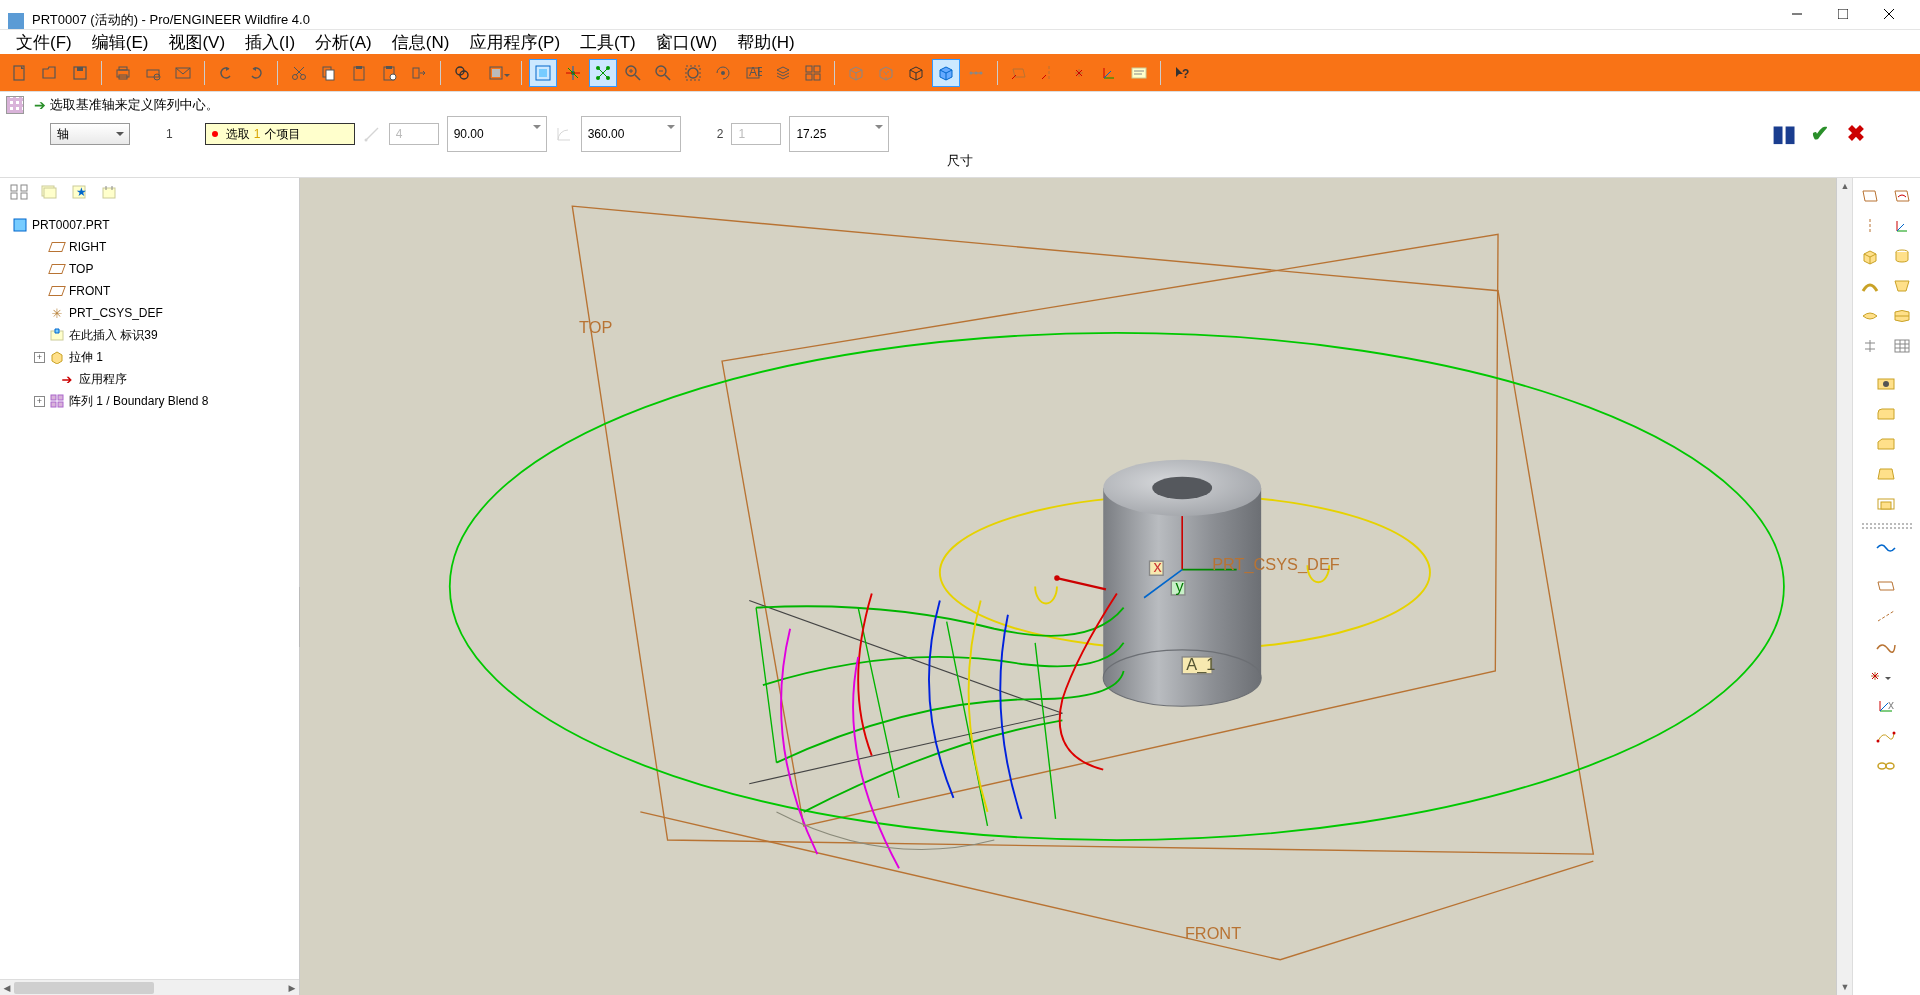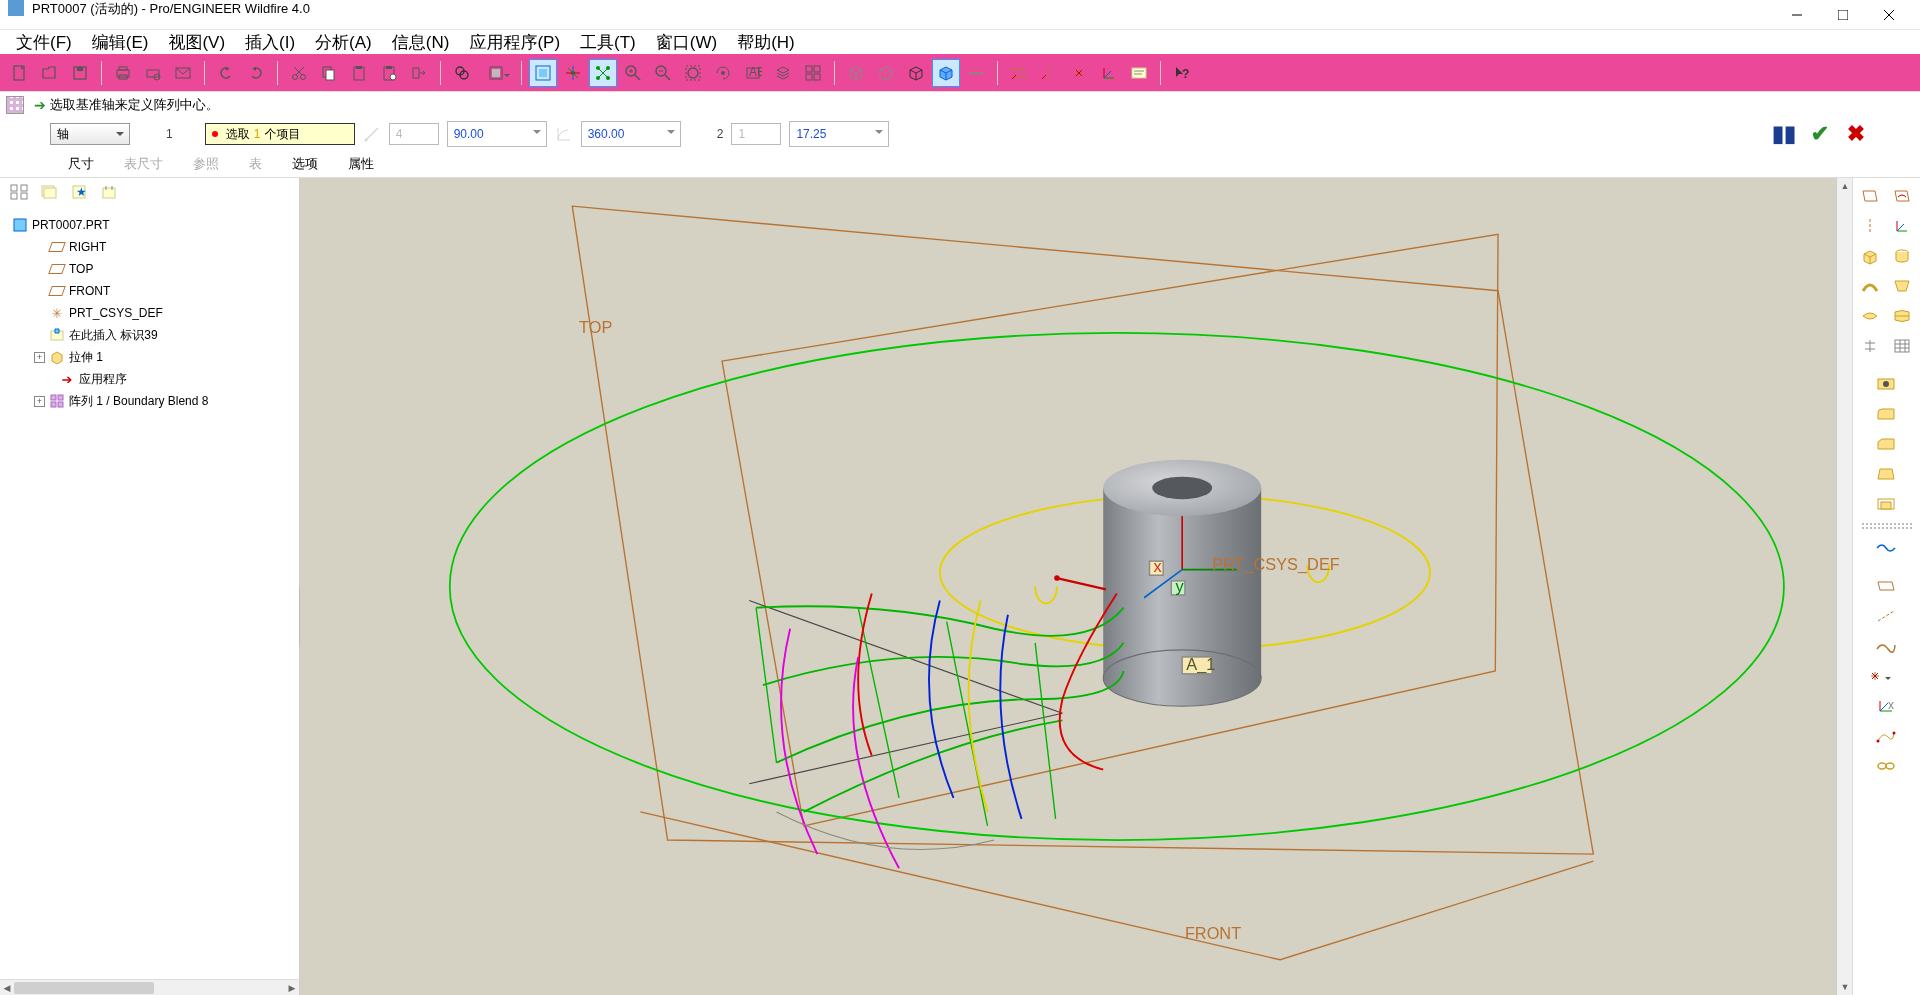--- a/index.html
+++ b/index.html
@@ -1,30 +1,30 @@
 <!DOCTYPE html>
 <html><head>
 <meta charset="utf-8">
 <style>
 * { margin: 0; padding: 0; box-sizing: border-box; font-family: "Microsoft YaHei", "Segoe UI", sans-serif; font-size: 12px; user-select: none; }
 body { background: #fff; width: 1920px; height: 995px; overflow: hidden; display: flex; flex-direction: column; }
 
 
-.titlebar { height: 30px; display: flex; align-items: flex-start; padding: 0 8px; background: #fff; border-bottom: 1px solid #e5e5e5; }
+.titlebar { height: 30px; display: flex; align-items: flex-end; padding: 0 8px; background: #fff; border-bottom: 1px solid #e5e5e5; }
 .titlebar .app-icon { width: 16px; height: 16px; background: #5b9bd5; margin-right: 8px; }
 .titlebar .title { flex: 1; font-size: 13px; color: #000; }
 .winbtn { width: 46px; height: 30px; display: flex; align-items: center; justify-content: center; color: #000; }
 .winbtn svg { width: 10px; height: 10px; }
 
 
 .menubar { height: 24px; display: flex; align-items: center; padding: 0 6px; background: #fff; }
 .menubar .menu-item { padding: 3px 10px; font-size: 17px; color: #000; }
 
 
-.toolbar { height: 38px; display: flex; align-items: center; padding: 0 6px; background: #ec4899; border-bottom: 1px solid #ddd; gap: 2px; }
+.toolbar { height: 38px; display: flex; align-items: center; padding: 0 6px; background: #f97316; border-bottom: 1px solid #ddd; gap: 2px; }
 .toolbar .sep { width: 1px; height: 24px; background: #ccc; margin: 0 5px; }
 .tbtn { width: 28px; height: 28px; display: flex; align-items: center; justify-content: center; border: 1px solid transparent; }
 .tbtn.active { border-color: #3399ff; background: #cce8ff; }
 .tbtn svg { width: 18px; height: 18px; }
 .tbtn.wdrop { width: 36px; position: relative; }
 .tbtn.wdrop:after { content: ""; position: absolute; right: 3px; bottom: 6px; border: 3px solid transparent; border-top-color: #555; }
 
 
 .info-row { height: 26px; display: flex; align-items: center; padding: 0 6px; background: #fff; }
 .info-row .grid-icon { width: 18px; height: 18px; border: 1px solid #999; background: repeating-linear-gradient(0deg, #d9b3d9 0 3px, transparent 3px 6px), repeating-linear-gradient(90deg, #d9b3d9 0 3px, transparent 3px 6px); margin-right: 10px; }
@@ -34,30 +34,30 @@
 
 .dash-row { height: 32px; display: flex; align-items: center; padding: 0 50px 0 50px; background: #fff; gap: 8px; }
 .dash-row .dropdown { height: 22px; border: 1px solid #999; background: linear-gradient(#fff, #e9e9e9); display: flex; align-items: center; padding: 0 18px 0 6px; position: relative; font-size: 12px; min-width: 80px; }
 .dash-row .dropdown:after { content: ""; position: absolute; right: 5px; top: 8px; border: 4px solid transparent; border-top-color: #555; }
 .dash-row .num-label { font-size: 12px; color: #444; }
 .dash-row .sel-box { height: 22px; border: 1px solid #333; background: #ffffcc; padding: 0 6px; display: flex; align-items: center; gap: 4px; min-width: 150px; margin-left: 24px; }
 .dash-row .sel-box .dot { width: 6px; height: 6px; background: #ff0000; border-radius: 50%; margin-right: 4px; }
 .dash-row .sel-box .count { color: #d9a400; }
 .dash-row .angle-icon { width: 18px; height: 18px; opacity: .4; }
 .dash-row .val-input { height: 22px; border: 1px solid #bbb; background: #fff; padding: 0 6px; width: 50px; color: #bbb; }
-.dash-row .val-drop { height: 26px; border: 1px solid #bbb; background: #fff; padding: 0 22px 0 6px; width: 100px; color: #1d4ed8; position: relative; display: flex; align-items: center; }
+.dash-row .val-drop { height: 36px; border: 1px solid #bbb; background: #fff; padding: 0 22px 0 6px; width: 100px; color: #000000; position: relative; display: flex; align-items: center; }
 .dash-row .val-drop:after { content: ""; position: absolute; right: 5px; top: 8px; border: 4px solid transparent; border-top-color: #888; }
 .dash-row .spacer { flex: 1; }
 .dash-row .act-btn { width: 28px; height: 28px; display: flex; align-items: center; justify-content: center; font-size: 22px; font-weight: bold; }
 .dash-row .pause { color: #1a3d8f; }
 .dash-row .check { color: #2a8f2a; }
 .dash-row .xmark { color: #cc0000; }
 
 
-.subtabs { height: 28px; display: flex; align-items: center; padding: 0 64px; background: #fff; border-bottom: 1px solid #ddd; gap: 22px; }
+.subtabs { height: 28px; display: flex; align-items: center; padding: 0 34px; background: #fff; border-bottom: 1px solid #ddd; gap: 22px; flex-direction: column; }
 .subtabs .tab { font-size: 13px; color: #000; padding: 2px 4px; }
 .subtabs .tab.disabled { color: #aaa; }
 
 
 .main { flex: 1; display: flex; min-height: 0; }
 
 
 .left-panel { width: 300px; background: #fff; border-right: 1px solid #ccc; display: flex; flex-direction: column; position: relative; }
 .left-panel .lp-toolbar { height: 28px; display: flex; align-items: center; padding: 0 6px; gap: 4px; }
 .left-panel .lp-toolbar .lpb { width: 26px; height: 22px; border: 1px solid transparent; display: flex; align-items: center; justify-content: center; }

